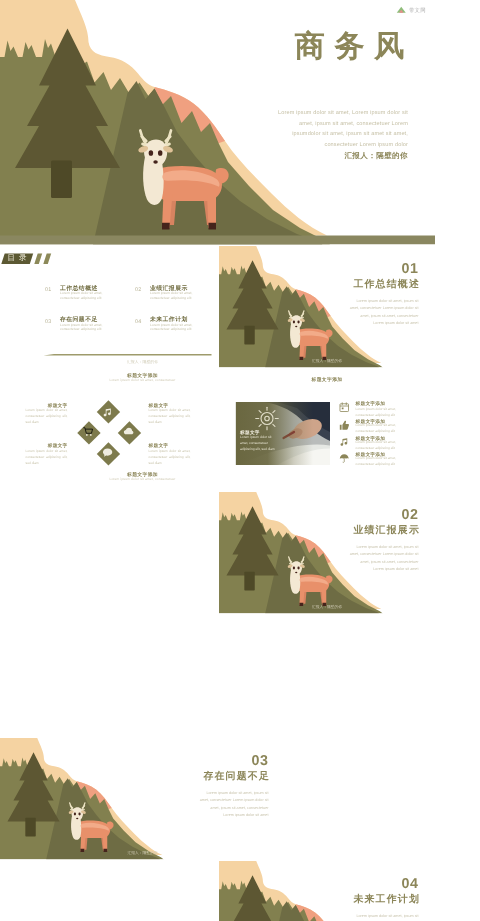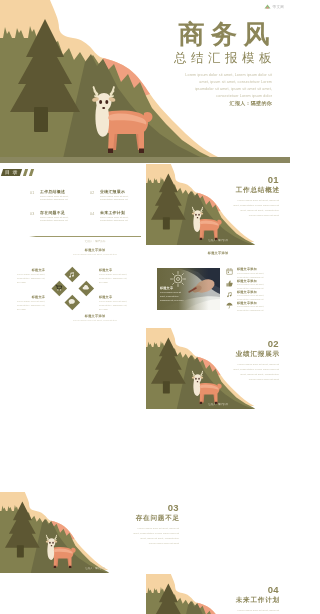--- a/index.html
+++ b/index.html
@@ -6,21 +6,21 @@
 body{width:290px;height:614px;overflow:hidden;font-family:"Liberation Sans","DejaVu Sans",sans-serif;-webkit-font-smoothing:antialiased;}
 .sheet{width:290px;height:614px;position:relative;background:#fff;}
 .slide{position:absolute;overflow:hidden;background:#fff;}
 .half{width:144px;height:81px;}
 svg{display:block;}
 .cL{left:0;padding-left:46px;} .cR{left:146px;}
 .r1{top:164px;} .r2{top:246px;} .r3{top:328px;} .r5{top:492px;} .r6{top:574px;}
 .abs{position:absolute;}
 
 .cover{left:0;top:0;width:290px;height:163px;}
-.cv-title{position:absolute;right:14px;top:21px;font-size:26px;letter-spacing:6.5px;color:#8c8659;font-weight:bold;line-height:1;text-indent:7px;}
+.cv-title{position:absolute;right:14px;top:21px;font-size:20px;letter-spacing:6.5px;color:#8c8659;font-weight:bold;line-height:1;text-indent:7px;}
 .cv-sub{position:absolute;right:14px;top:52px;font-size:12.5px;letter-spacing:4.5px;color:#8c8659;line-height:1;text-indent:4.5px;}
 .cv-body{position:absolute;right:18px;top:72px;width:90px;font-size:3.7px;line-height:1.9;color:#c6c0a6;text-align:right;letter-spacing:0.1px;}
 .cv-by{position:absolute;right:18px;top:100px;font-size:5px;color:#8c8659;letter-spacing:0.3px;font-weight:bold;}
 .wm{position:absolute;right:6px;top:4px;display:flex;align-items:center;gap:1.5px;opacity:.75;}
 .wm-txt{font-size:3.6px;color:#9a9a9a;letter-spacing:0.2px;}
 
 .s-head{position:absolute;left:0;right:0;text-align:center;}
 .s-h1{font-size:3.2px;color:#8c8659;letter-spacing:0.25px;font-weight:bold;}
 .s-h2{font-size:2.2px;color:#cfcab4;letter-spacing:0.1px;margin-top:1.3px;}
 
@@ -98,21 +98,20 @@
     <rect x="0" y="157" width="290" height="6" fill="#8a8760"></rect>
   </svg>
   <div class="wm">
     <svg width="7" height="5" viewBox="0 0 14 10">
           <path d="M1,9 L7,1 L13,9 Z" fill="#6aa84f"></path>
           <path d="M4,9 L7,5 L10,9 Z" fill="#e06666"></path>
         </svg>
     <span class="wm-txt">带文网</span>
   </div>
   <div class="cv-title">商务风</div>
-  <div class="cv-sub">总结汇报模板</div>
   <div class="cv-body">Lorem ipsum dolor sit amet, Lorem ipsum dolor sit amet, ipsum sit amet, consectetuer Lorem ipsumdolor sit amet, ipsum sit amet sit amet, consectetuer Lorem ipsum dolor</div>
   <div class="cv-by"><span>汇报人：</span><span>隔壁的你</span></div>
 </div>
 
 <div class="slide half cL r1">
   <div class="toc-tag"><span>目 录</span></div>
   <div class="toc-sl" style="left:24px"></div>
   <div class="toc-sl" style="left:30px"></div>
   <div class="toc-item" style="left:30px;top:25px">
     <div class="toc-num">01</div>

